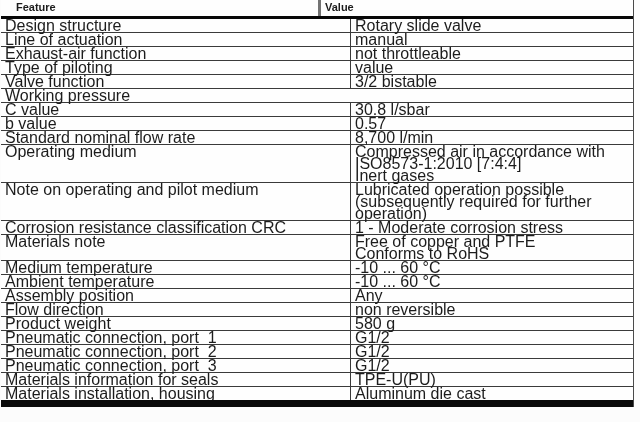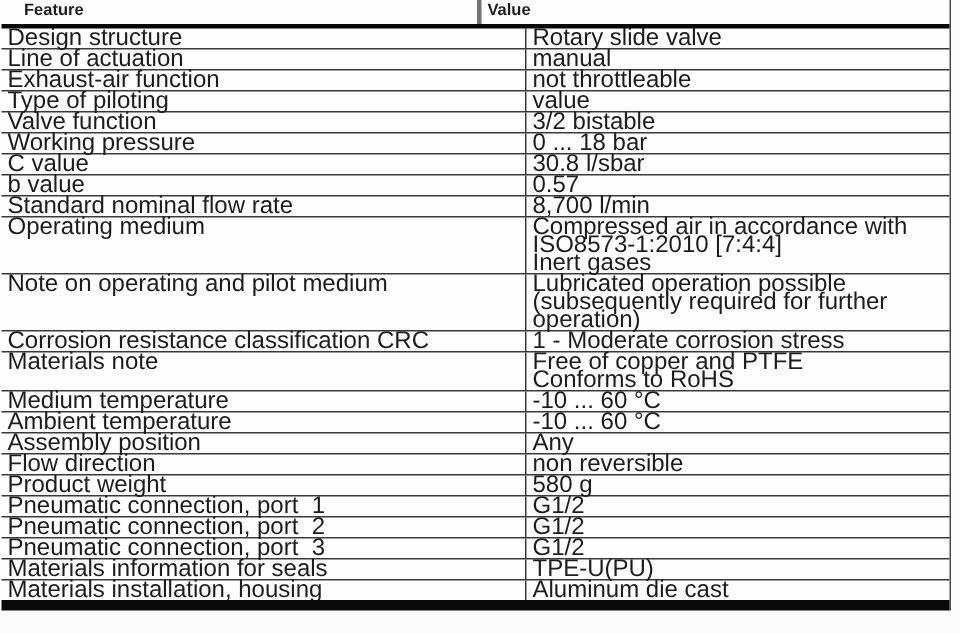--- a/index.html
+++ b/index.html
@@ -95,21 +95,20 @@
     <div class="td-value">value</div>
   </div>
 
   <div class="trow">
     <div class="td-feature">Valve function</div>
     <div class="td-value">3/2 bistable</div>
   </div>
 
   <div class="trow">
     <div class="td-feature">Working pressure</div>
-    <div class="td-value">0 ... 18 bar</div>
   </div>
 
   <div class="trow">
     <div class="td-feature">C value</div>
     <div class="td-value">30.8 l/sbar</div>
   </div>
 
   <div class="trow">
     <div class="td-feature">b value</div>
     <div class="td-value">0.57</div>

